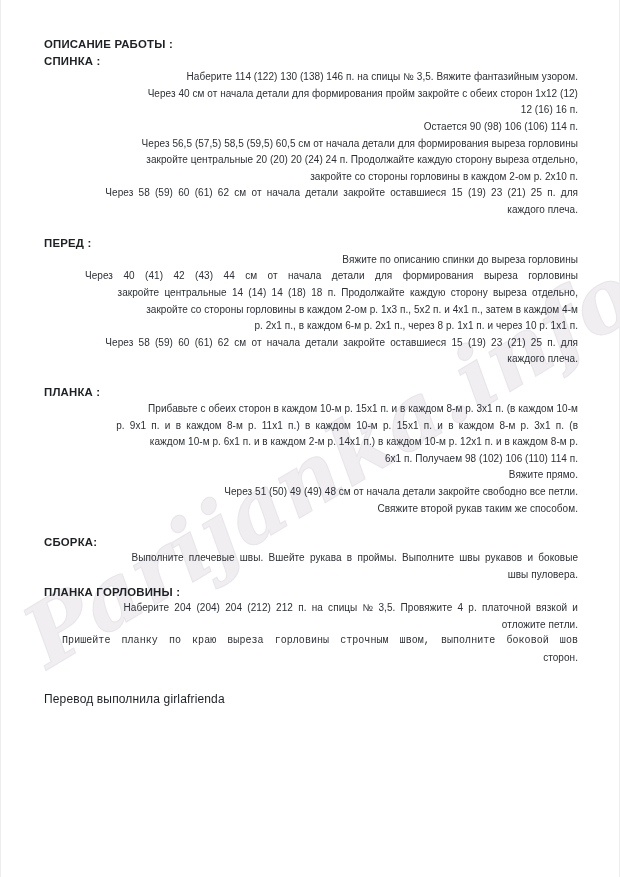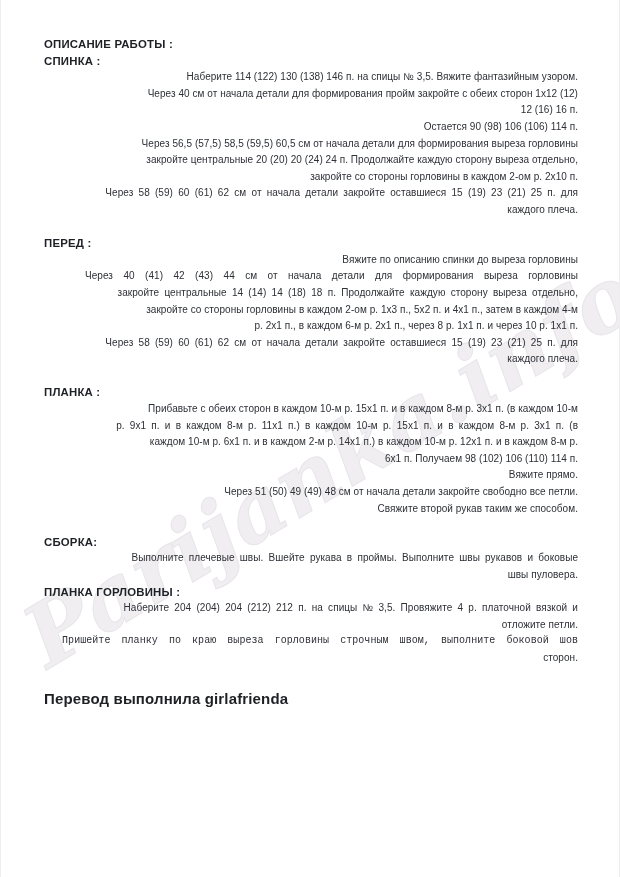--- a/index.html
+++ b/index.html
@@ -95,23 +95,23 @@
     white-space: nowrap;
     letter-spacing: 0.2px;
   }
   .gap {
     height: 16.6px;
   }
   .gap-small {
     height: 8px;
   }
   .credit {
-    font-size: 15px;
+    font-size: 12px;
     line-height: 16.6px;
-    font-weight: 700;
+    font-weight: 400;
     color: #1d2025;
     white-space: nowrap;
     letter-spacing: 0.15px;
   }
 </style>
 </head>
 <body>
 
 <div id="page">
 

